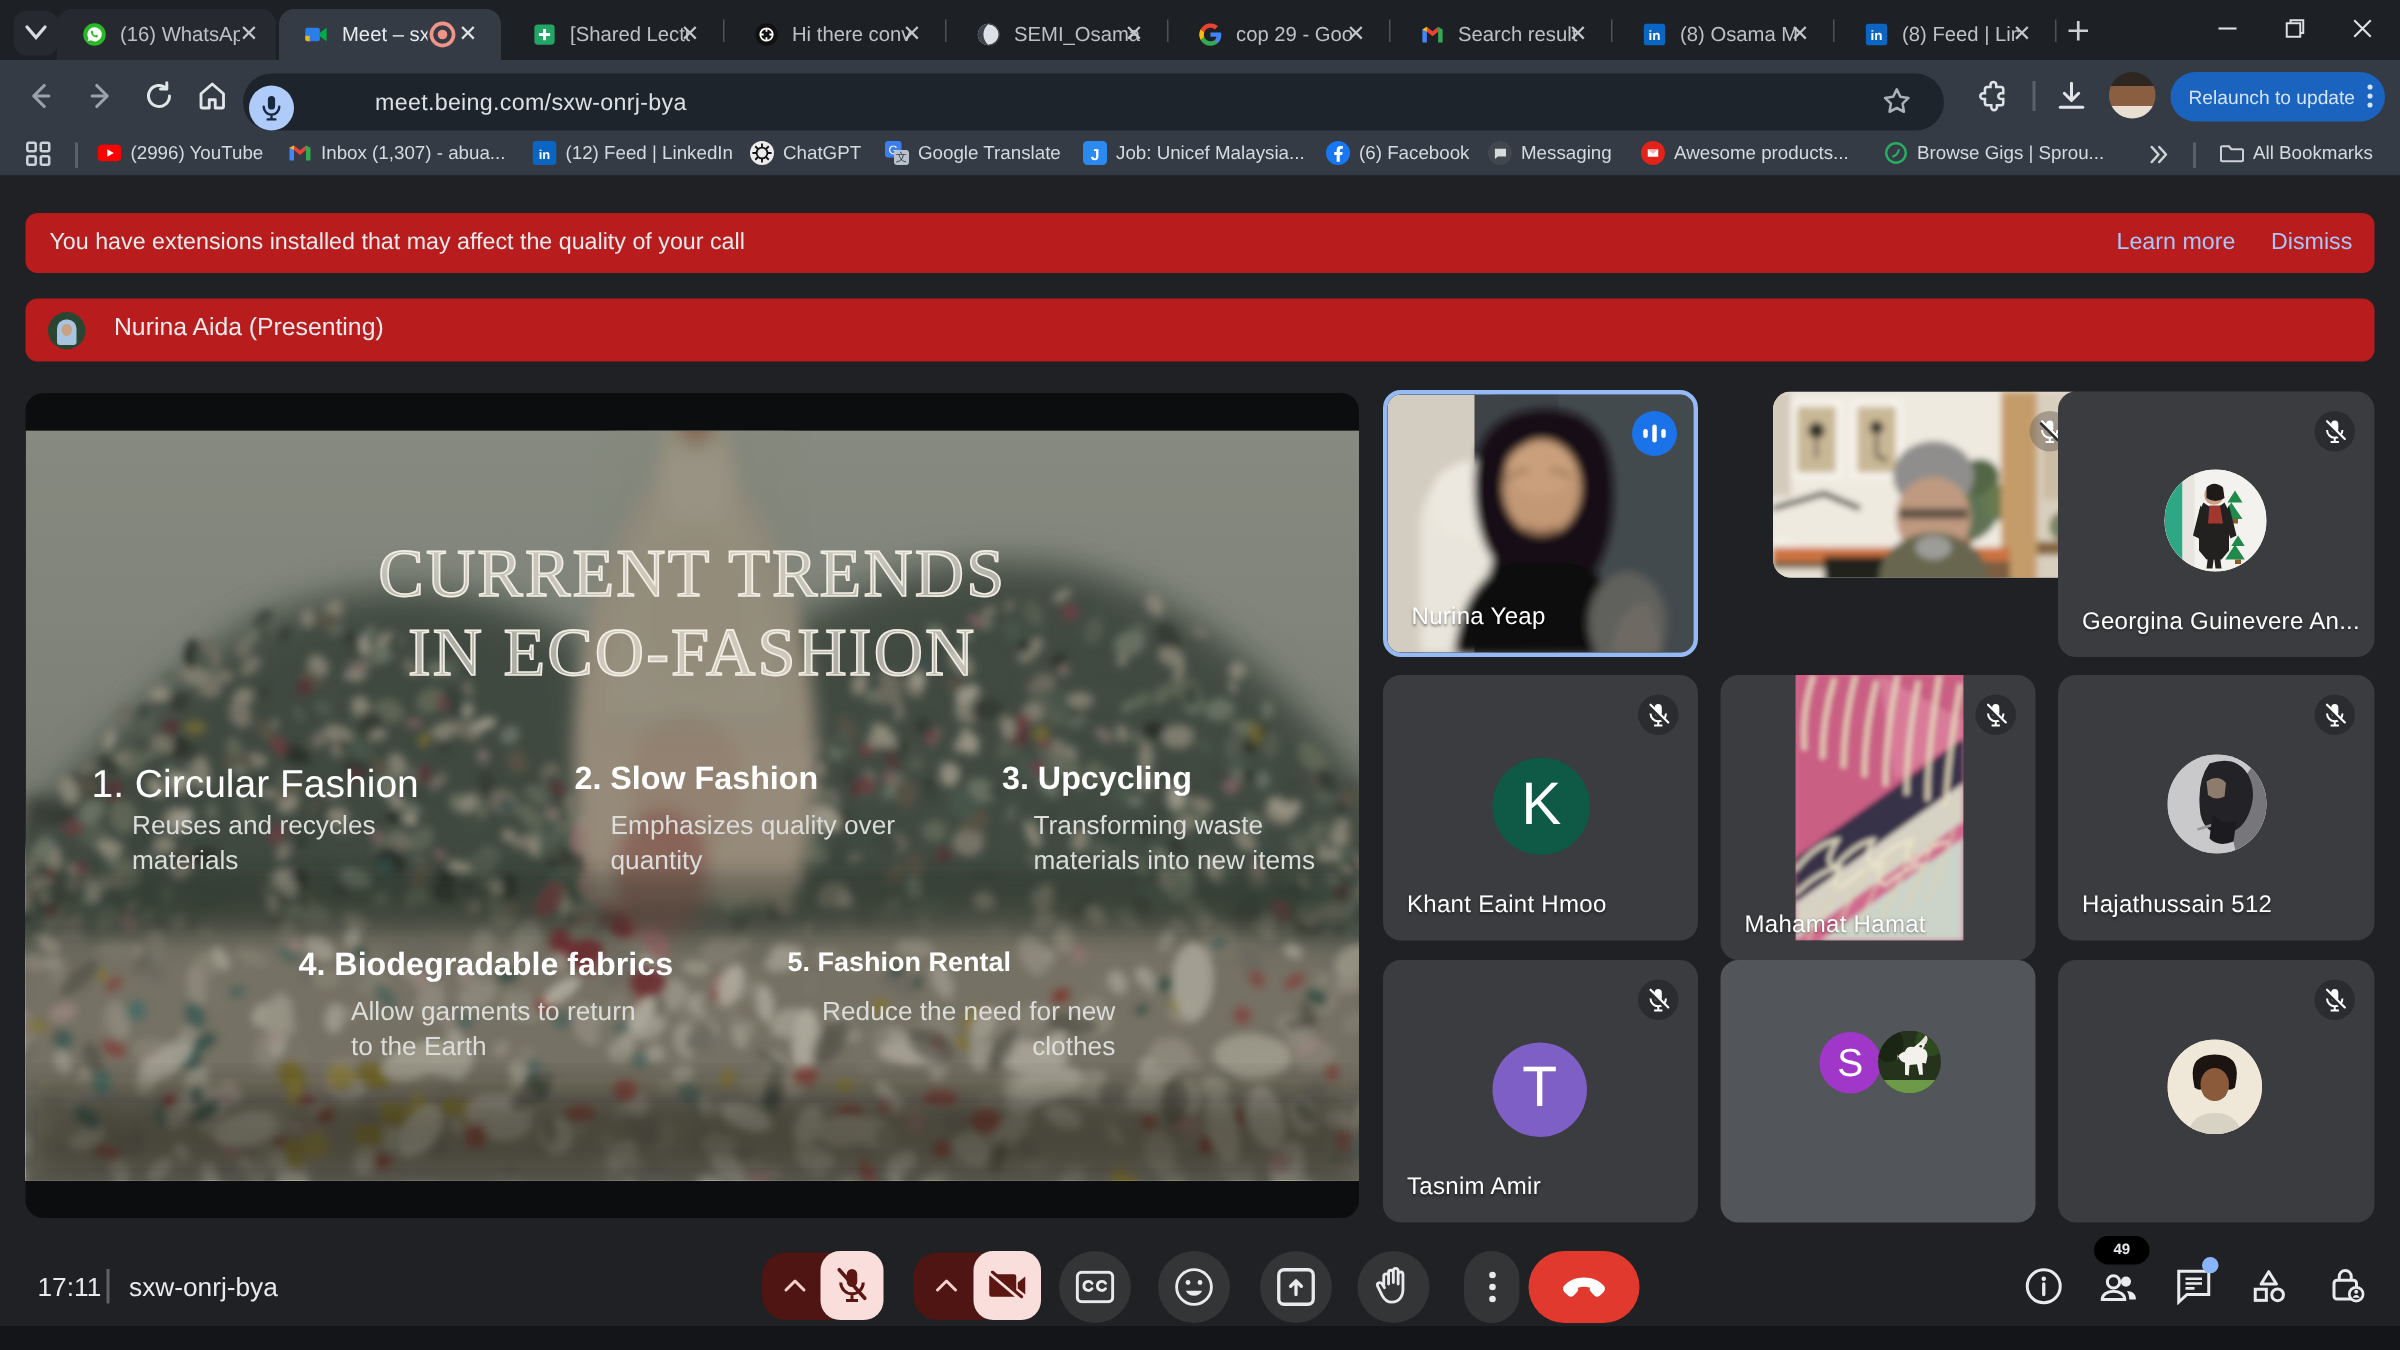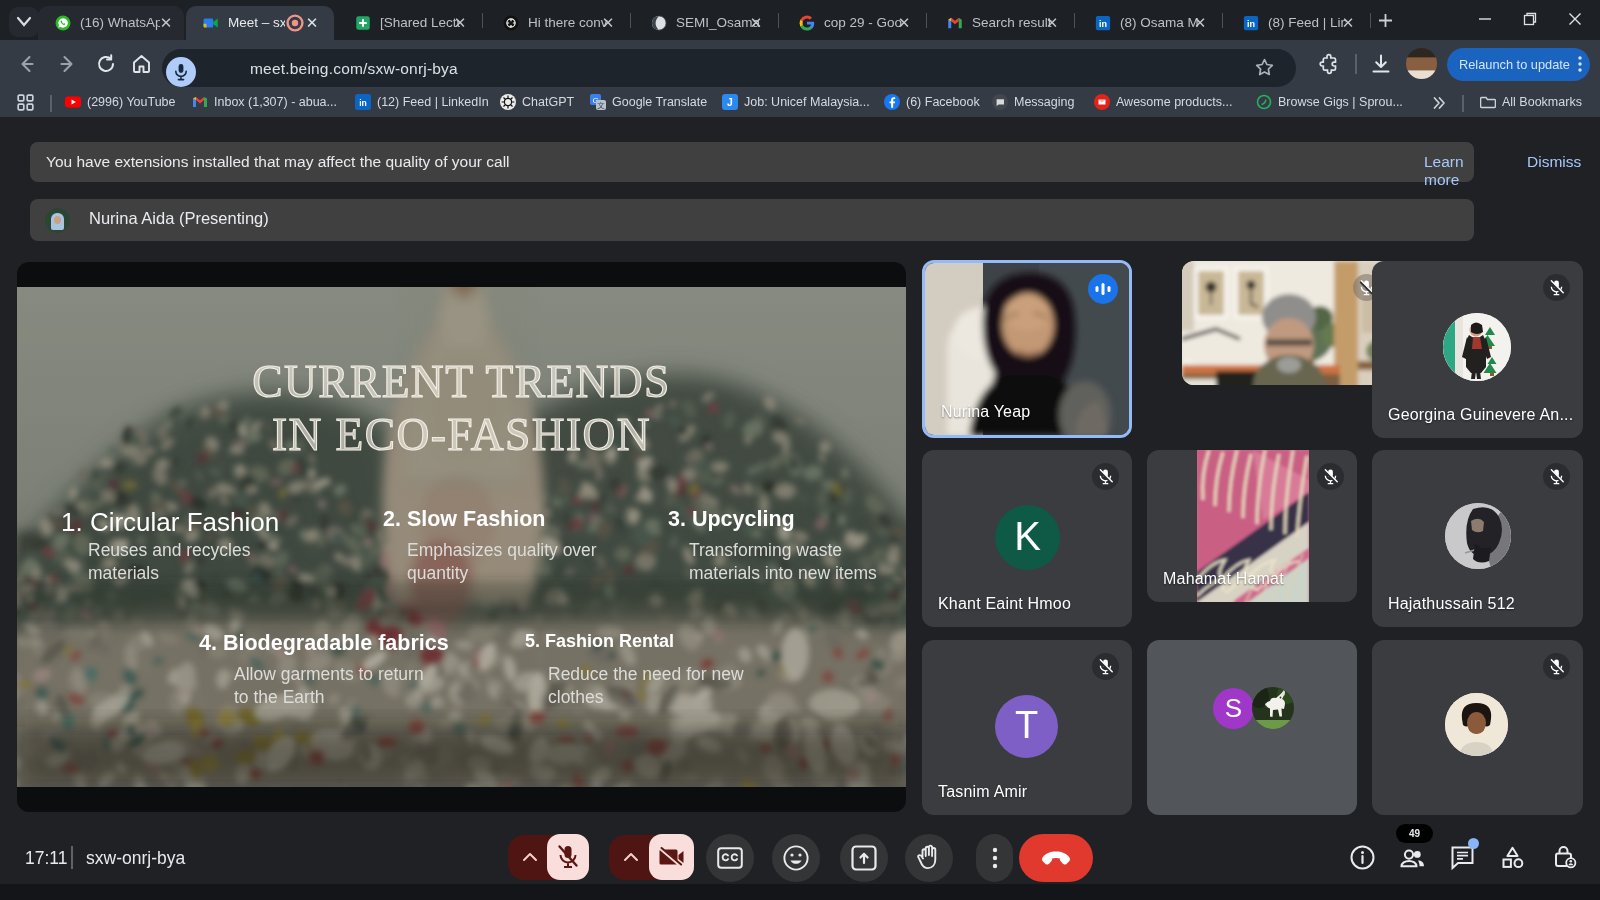--- a/index.html
+++ b/index.html
@@ -13,21 +13,21 @@
   .tab .cx { position:absolute; top:9px; width:16px; height:16px; color:#c2c7cc; font-size:15px; line-height:16px; text-align:center; }
   .fav { position:absolute; left:16px; top:8px; width:18px; height:18px; }
   .tabsep { position:absolute; top:13px; width:1px; height:15px; background:#4a525c; }
   #toolbar { left:0; top:40px; width:1600px; height:48px; background:#353b44; }
   #bookmarks { left:0; top:88px; width:1600px; height:29px; background:#353b44; }
   .bmk { position:absolute; top:5px; height:19px; font-size:12.5px; color:#d5dae0; white-space:nowrap; }
   .bmk .bi { position:absolute; left:0; top:1px; width:16px; height:16px; }
   .bmk .bt { position:absolute; left:22px; top:2px; }
   
   #page { left:0; top:117px; width:1600px; height:767px; background:#1f2124; }
-  .bar { position:absolute; left:30px; width:1444px; background:#404040; border-radius:8px; color:#e8eaed; }
+  .bar { position:absolute; left:17px; width:1566px; background:#b91c1c; border-radius:8px; color:#e8eaed; }
   .tile { position:absolute; background:#3a3c40; border-radius:12px; overflow:hidden; }
   .pname { position:absolute; left:16px; bottom:14px; color:#fff; font-size:16px; font-weight:500; text-shadow:0 1px 2px rgba(0,0,0,.5); letter-spacing:.2px;}
   .micoff { position:absolute; width:27px; height:27px; border-radius:50%; background:rgba(38,40,43,.78); }
   .avcirc { position:absolute; border-radius:50%; overflow:hidden; }
   
   .cbtn { position:absolute; top:834px; width:48px; height:48px; border-radius:50%; background:#333537; }
   .cbtn svg { position:absolute; left:50%; top:50%; transform:translate(-50%,-50%); }
 </style>
 </head>
 <body>
@@ -1582,21 +1582,21 @@
         <div class="abs" style="left:0;top:68px;width:889px;text-align:center;font-family:'Liberation Serif',serif;font-size:45.5px;color:rgba(242,238,228,.62);-webkit-text-stroke:1.1px #f2eee4;letter-spacing:1.4px;line-height:53px;font-weight:400;">CURRENT TRENDS<br>IN ECO-FASHION</div>
     <div class="abs" style="left:44px;top:220px;font-size:26px;font-weight:normal;color:#fff;">1. Circular Fashion</div>
     <div class="abs" style="left:71px;top:252px;font-size:17.5px;color:#dcddda;line-height:23px;">Reuses and recycles<br>materials</div>
     <div class="abs" style="left:366px;top:220px;font-size:21.5px;font-weight:bold;color:#fff;">2. Slow Fashion</div>
     <div class="abs" style="left:390px;top:252px;font-size:17.5px;color:#dcddda;line-height:23px;">Emphasizes quality over<br>quantity</div>
     <div class="abs" style="left:651px;top:220px;font-size:21.5px;font-weight:bold;color:#fff;">3. Upcycling</div>
     <div class="abs" style="left:672px;top:252px;font-size:17.5px;color:#dcddda;line-height:23px;">Transforming waste<br>materials into new items</div>
     <div class="abs" style="left:182px;top:344px;font-size:21.5px;font-weight:bold;color:#fff;">4. Biodegradable fabrics</div>
     <div class="abs" style="left:217px;top:376px;font-size:17.5px;color:#dcddda;line-height:23px;">Allow garments to return<br>to the Earth</div>
     <div class="abs" style="left:508px;top:344px;font-size:18px;font-weight:bold;color:#fff;">5. Fashion Rental</div>
-    <div class="abs" style="left:531px;top:376px;font-size:17.5px;color:#dcddda;line-height:23px;">Reduce the need for new<br>clothes</div>
+    <div class="abs" style="left:531px;top:376px;font-size:17.5px;color:#dcddda;line-height:23px;text-align:right;">Reduce the need for new<br>clothes</div>
   </div>
   </div>
 
   <div class="tile" style="left:922px;top:260px;width:210px;height:178px;border:3px solid #94bbf7;" id="t-nurina">
     <svg width="204" height="172" viewBox="0 0 204 172" style="position:absolute;left:0;top:0">
       <defs>
           <filter id="nb" x="-20%" y="-20%" width="140%" height="140%">
             <feGaussianBlur stdDeviation="3"></feGaussianBlur>
           </filter>
         </defs>
@@ -1711,21 +1711,21 @@
   <div class="tile" style="left:922px;top:450px;width:210px;height:177px;">
     <div class="micoff" style="right:13px;top:13px;">
         <svg style="position:absolute;left:4px;top:4px" width="19" height="19">
           <use href="#micoffsym"></use>
         </svg>
       </div>
     <div class="abs" style="left:73px;top:55px;width:65px;height:65px;border-radius:50%;background:#0e5a47;color:#fff;font-size:40px;font-weight:400;text-align:center;line-height:63px;">K</div>
     <div class="pname">Khant Eaint Hmoo</div>
   </div>
 
-  <div class="tile" style="left:1147px;top:450px;width:210px;height:152px;" id="t-mahamat">
+  <div class="tile" style="left:1147px;top:450px;width:210px;height:190px;" id="t-mahamat">
     <svg width="112" height="177" viewBox="0 0 112 177" style="position:absolute;left:50px;top:0">
       <defs>
           <filter id="mb" x="-20%" y="-20%" width="140%" height="140%">
             <feGaussianBlur stdDeviation="1.8"></feGaussianBlur>
           </filter>
         </defs>
       <rect width="112" height="177" fill="#d0688b"></rect>
       <g filter="url(#mb)">
         <path d="M0 0 h112 v42 L0 122 Z" fill="#ca5f84"></path>
         <path d="M56 0 l56 30 v12 L66 70 Z" fill="#d87a98"></path>

